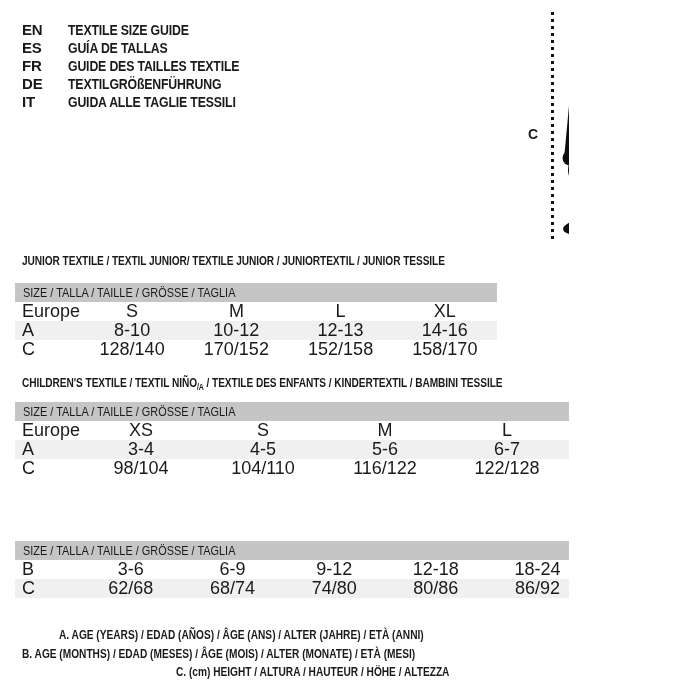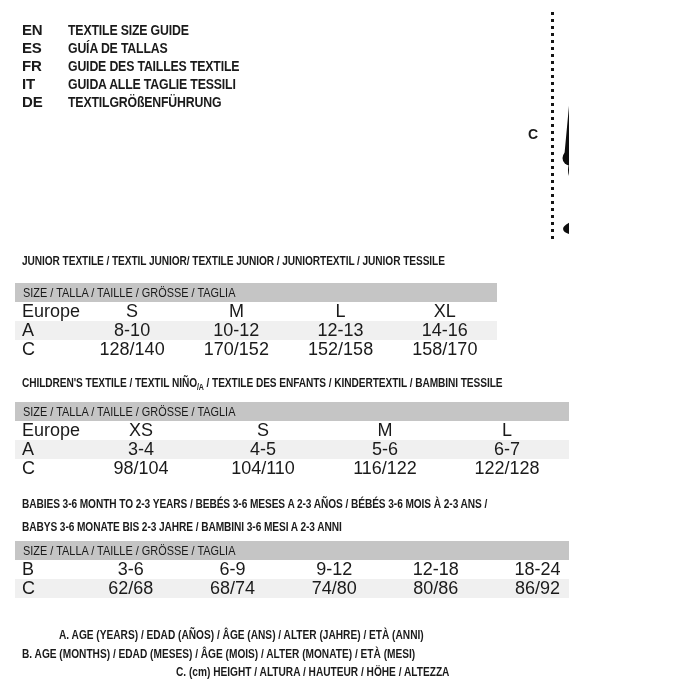--- a/index.html
+++ b/index.html
@@ -53,24 +53,24 @@
     <div class="lang-row">
       <span class="lang-code">EN</span><span class="cond">TEXTILE SIZE GUIDE</span>
     </div>
     <div class="lang-row">
       <span class="lang-code">ES</span><span class="cond">GUÍA DE TALLAS</span>
     </div>
     <div class="lang-row">
       <span class="lang-code">FR</span><span class="cond">GUIDE DES TAILLES TEXTILE</span>
     </div>
     <div class="lang-row">
-      <span class="lang-code">IT</span><span class="cond">GUIDA ALLE TAGLIE TESSILI</span>
+      <span class="lang-code">DE</span><span class="cond">TEXTILGRÖßENFÜHRUNG</span>
     </div>
     <div class="lang-row">
-      <span class="lang-code">DE</span><span class="cond">TEXTILGRÖßENFÜHRUNG</span>
+      <span class="lang-code">IT</span><span class="cond">GUIDA ALLE TAGLIE TESSILI</span>
     </div>
   </div>
 
   <div class="measure-line"></div>
   <div class="measure-label">C</div>
 
   <svg class="baby-svg" width="112" height="230" viewBox="0 0 112 230" aria-hidden="true">
     <g fill="#0e0e0e" stroke="none">
       <ellipse cx="55" cy="30" rx="29" ry="28"></ellipse>
       <circle cx="25" cy="39" r="6"></circle>
@@ -143,23 +143,20 @@
       </div>
       <div class="tbl-row" style="grid-template-columns: 65px repeat(5, 1fr);">
         <div class="row-label">C</div>
         <div class="cell">98/104</div>
         <div class="cell">104/110</div>
         <div class="cell">116/122</div>
         <div class="cell">122/128</div>
       </div>
     </div>
 
-  <div class="sec-title" style="top:495px">
-    <span class="cond"><span>BABIES 3-6 MONTH TO 2-3 YEARS / BEBÉS 3-6 MESES A 2-3 AÑOS / BÉBÉS 3-6 MOIS À 2-3 ANS /</span><span class="subscript"></span><span></span><span class="title-line2">BABYS 3-6 MONATE BIS 2-3 JAHRE / BAMBINI 3-6 MESI A 2-3 ANNI</span></span>
-  </div>
   <div class="tbl tbl-t3">
       <div class="tbl-bar"><span class="cond">SIZE / TALLA / TAILLE / GRÖSSE / TAGLIA</span></div>
       <div class="tbl-row" style="grid-template-columns: 65px repeat(6, 1fr);">
         <div class="row-label">B</div>
         <div class="cell">3-6</div>
         <div class="cell">6-9</div>
         <div class="cell">9-12</div>
         <div class="cell">12-18</div>
         <div class="cell">18-24</div>
         <div class="cell">24-36</div>

